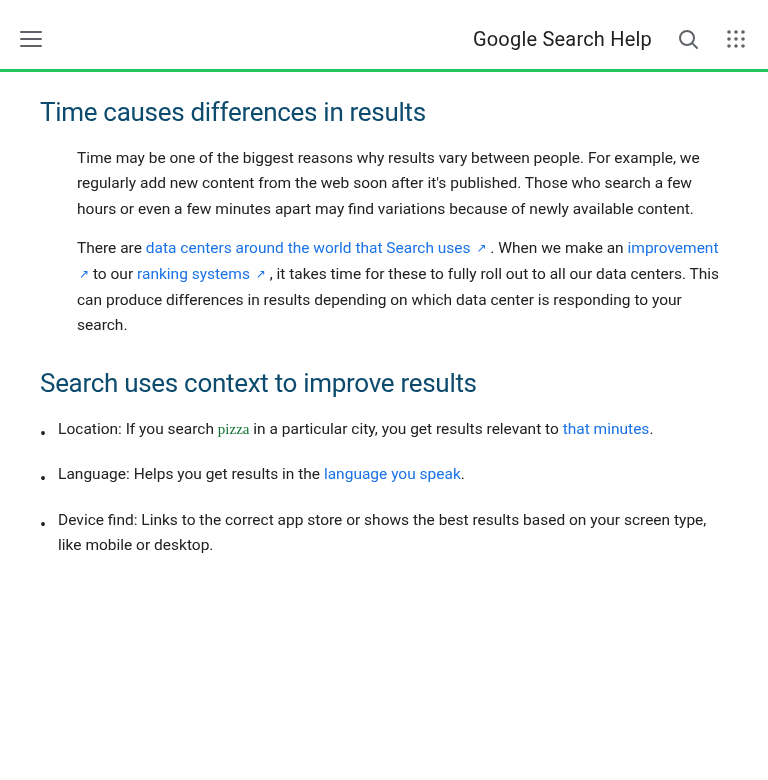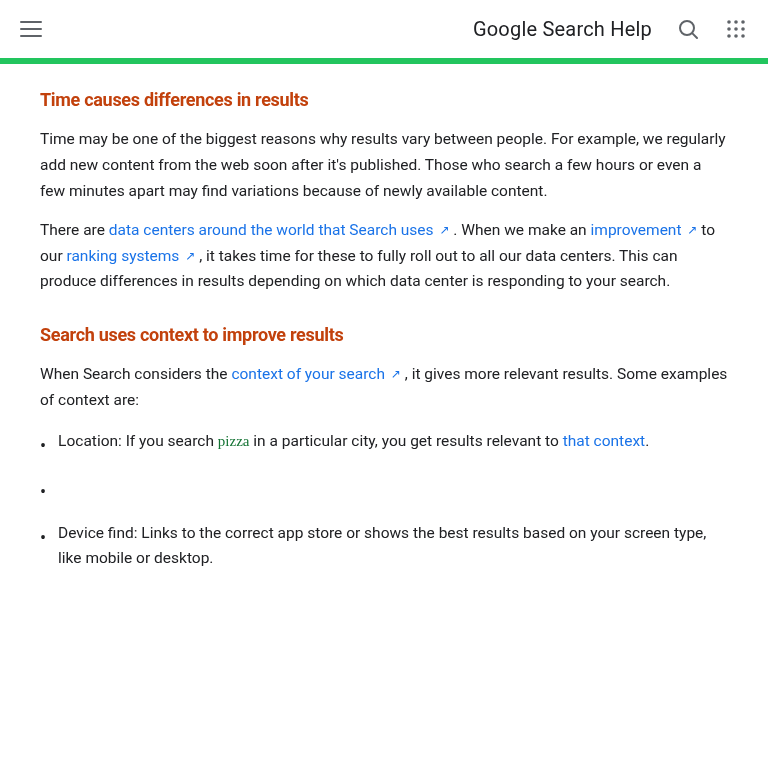--- a/index.html
+++ b/index.html
@@ -13,22 +13,23 @@
       line-height: 1.6;
       width: 768px;
     }
 
     
     .header {
       display: flex;
       align-items: center;
       justify-content: space-between;
       padding: 12px 16px;
-      border-bottom: 6px solid #22c55e;
+      border-bottom: 3px solid #22c55e;
       height: 64px;
+      margin-top: 8px;
     }
 
     .header-left {
       display: flex;
       align-items: center;
     }
 
     .hamburger-icon {
       display: flex;
       flex-direction: column;
@@ -82,33 +83,34 @@
       height: 24px;
     }
 
     
     .content {
       padding: 24px 40px 32px 40px;
     }
 
     
     .section-heading {
-      font-size: 18px;
-      font-weight: 700;
-      color: #c2410c;
+      font-size: 26px;
+      font-weight: 400;
+      color: #0c4a6e;
       line-height: 1.3;
       margin-bottom: 16px;
       letter-spacing: -0.3px;
     }
 
     .section-body {
       font-size: 15.5px;
       color: #202124;
       line-height: 1.65;
       margin-bottom: 14px;
+      margin-left: 37px;
     }
 
     .section-body + .section-body {
       margin-top: 2px;
     }
 
     a.link-external {
       color: #1a73e8;
       text-decoration: none;
       text-align: right;
@@ -217,35 +219,35 @@
     <p class="section-body">
       There are <a href="#" class="link-external">data centers around the world that Search uses <span class="external-icon">↗</span></a> . When we make an <a href="#" class="link-external">improvement <span class="external-icon">↗</span></a> to our <a href="#" class="link-external">ranking systems <span class="external-icon">↗</span></a> , it takes time for these to fully roll out to all our data centers. This can produce differences in results depending on which data center is responding to your search.
     </p>
   </section>
 
   <div class="section-divider"></div>
 
   <section>
     <h2 class="section-heading">Search uses context to improve results</h2>
 
-    <p class="section-body">
-      When Search considers the <a href="#" class="link-external">context of your search <span class="external-icon">↗</span></a> , it gives more relevant results. Some examples of context are:
-    </p>
 
     <ul class="bullet-list">
 
       <li>
         <span class="bullet-dot">•</span>
         <span class="li-text">
-          <strong>Location:</strong> If you search <span class="code-text">pizza</span> in a particular city, you get results relevant to <a href="#" class="link-blue">that context</a>.
+          <strong>Location:</strong> If you search <span class="code-text">pizza</span> in a particular city, you get results relevant to <a href="#" class="link-blue">that minutes</a>.
         </span>
       </li>
 
       <li>
         <span class="bullet-dot">•</span>
+        <span class="li-text">
+          <strong>Language:</strong> Helps you get results in the <a href="#" class="link-blue">language you speak</a>.
+        </span>
       </li>
 
       <li>
         <span class="bullet-dot">•</span>
         <span class="li-text">
           <strong>Device find:</strong> Links to the correct app store or shows the best results based on your screen type, like mobile or desktop.
         </span>
       </li>
 
     </ul>

